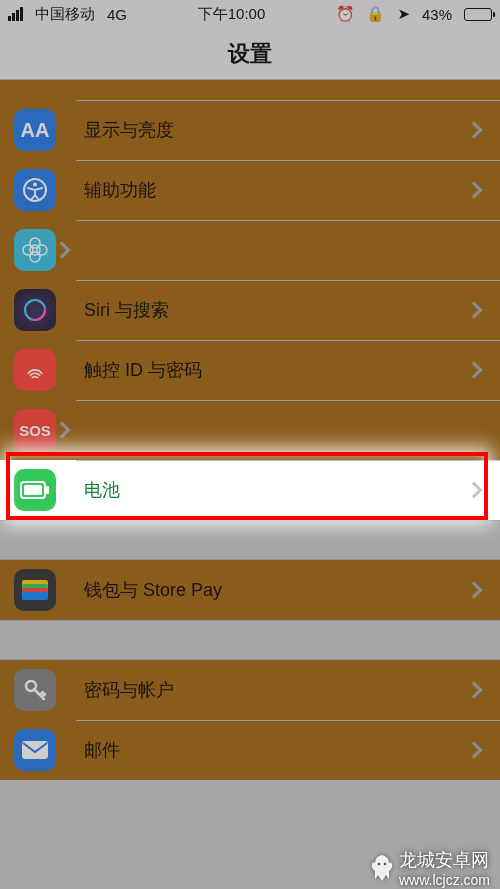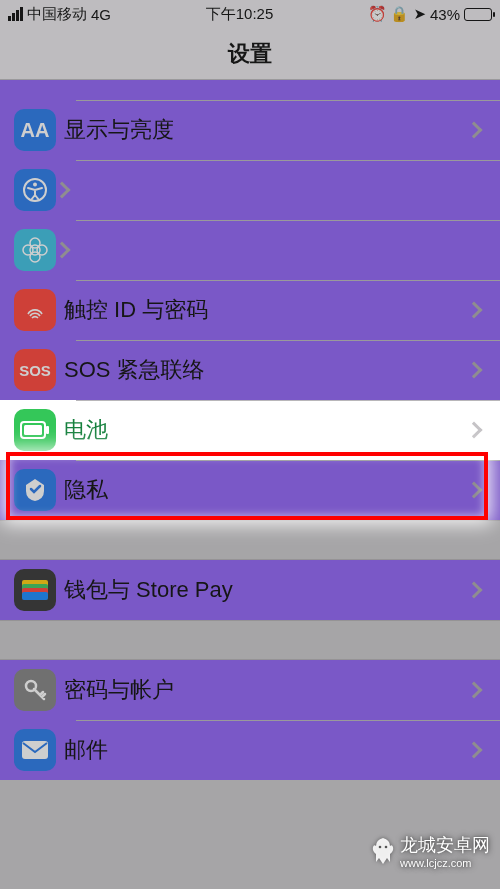--- a/index.html
+++ b/index.html
@@ -22,21 +22,21 @@
       height: 28px;
       display: flex;
       align-items: center;
       justify-content: space-between;
       padding: 0 8px;
       font-size: 15px;
       font-weight: 500;
       color: #000;
       background: #e9e7ea;
     }
-    .status-left, .status-right { display: flex; align-items: center; gap: 4px; }
+    .status-left, .status-right { display: flex; align-items: center; gap: 12px; }
     .status-center { font-size: 15px; }
     .signal-bars { display: inline-flex; align-items: flex-end; gap: 1px; }
     .signal-bars span { width: 3px; background: #000; }
     .signal-bars span:nth-child(1){height:5px;}
     .signal-bars span:nth-child(2){height:8px;}
     .signal-bars span:nth-child(3){height:11px;}
     .signal-bars span:nth-child(4){height:14px;}
     .battery {
       width: 28px; height: 13px; border: 1.5px solid #000; border-radius: 3px;
       position: relative; display: inline-block;
@@ -50,73 +50,73 @@
       align-items: center;
       justify-content: center;
       border-bottom: 1px solid #b8b6b9;
       font-size: 22px;
       font-weight: 600;
     }
     .list { background: #c8c6c9; }
     .group-gap { height: 40px; background: #c8c6c9; border-top: 1px solid #b0aeb1; border-bottom: 1px solid #b0aeb1; }
     .row {
       height: 60px;
-      background: #8b5cf6;
+      background: #a16207;
       display: flex;
       align-items: center;
       padding-left: 14px;
       position: relative;
     }
     .row.partial-top { height: 20px; border-bottom: none; }
     .row + .row::before {
       content:"";
       position:absolute;
       left: 76px; right:0; top:0;
       height:1px; background:#b8b6b9;
     }
     .group-first::before { display:none; }
     .icon-box {
       width: 42px; height: 42px; border-radius: 10px;
       display:flex; align-items:center; justify-content:center;
       flex-shrink:0;
       color:#fff;
     }
     .label {
-      margin-left: 8px;
-      font-size: 22px;
+      margin-left: 28px;
+      font-size: 18px;
       color: #000;
       flex: 1;
     }
     .chevron {
       width: 12px; height: 12px;
       border-top: 3px solid #a8a6a9;
       border-right: 3px solid #a8a6a9;
       transform: rotate(45deg);
       margin-right: 20px;
     }
     .highlight-box {
       position: absolute;
       border: 4px solid #ff0000;
       box-shadow: 0 0 18px 4px rgba(255,255,255,0.9), inset 0 0 10px rgba(255,255,255,0.6);
       z-index: 20;
       pointer-events: none;
     }
     .watermark {
       position: absolute;
-      bottom: 20px;
+      bottom: 1px;
       right: 10px;
       z-index: 30;
       color: #fff;
       font-size: 18px;
       text-shadow: 0 0 6px rgba(0,0,0,0.8), 0 0 2px #777;
       display:flex;
       align-items:center;
       gap:4px;
     }
-    .watermark .wm-sub { font-size: 11px; display:block; }
+    .watermark .wm-sub { font-size: 14px; display:block; }
     .watermark svg { filter: drop-shadow(0 0 2px rgba(0,0,0,0.5)); }
     .aa-text{font-size:20px;font-weight:700;}
     .sos-text{font-size:15px;font-weight:800;}
     .row.highlighted { background:#ffffff; z-index:10; position:relative; }
     .row.highlighted .label{color:#15803d;}
     .row.highlighted .chevron{border-color:#c5c3c6;}
   </style>
 </head>
 <body>
 
@@ -124,21 +124,21 @@
   <div class="status-left">
     <span class="signal-bars">
         <span></span>
         <span></span>
         <span></span>
         <span></span>
       </span>
     <span>中国移动</span>
     <span>4G</span>
   </div>
-  <div class="status-center">下午10:25</div>
+  <div class="status-center">下午10:00</div>
   <div class="status-right">
     <span>⏰</span>
     <span>🔒</span>
     <span>➤</span>
     <span>43%</span>
     <span class="battery"><span class="battery-fill"></span></span>
   </div>
 </div>
 
 <div class="nav-header">设置</div>
@@ -156,83 +156,83 @@
   </div>
 
   <div class="row">
     <div class="icon-box" style="background:#1e73e8;">
       <svg width="26" height="26" viewBox="0 0 26 26">
           <circle cx="13" cy="13" r="11" fill="none" stroke="#fff" stroke-width="2"></circle>
           <circle cx="13" cy="7.5" r="2" fill="#fff"></circle>
           <path d="M6 11 L13 13 L20 11 M13 13 L13 18 M13 18 L9 23 M13 18 L17 23" stroke="#fff" stroke-width="2" fill="none" stroke-linecap="round"></path>
         </svg>
     </div>
+    <span class="label">辅助功能</span>
     <span class="chevron"></span>
   </div>
 
   <div class="row">
     <div class="icon-box" style="background:#34bde0;">
       <svg width="28" height="28" viewBox="0 0 28 28">
           <g stroke="#fff" stroke-width="1.5" fill="none">
             <circle cx="14" cy="14" r="5"></circle>
             <circle cx="14" cy="7" r="5"></circle>
             <circle cx="14" cy="21" r="5"></circle>
             <circle cx="7" cy="14" r="5"></circle>
             <circle cx="21" cy="14" r="5"></circle>
           </g>
         </svg>
     </div>
     <span class="chevron"></span>
   </div>
 
+  <div class="row">
+    <div class="icon-box" style="background:radial-gradient(circle,#3a2a5a,#1a1028);">
+      <svg width="30" height="30" viewBox="0 0 30 30">
+          <circle cx="15" cy="15" r="10" fill="none" stroke="#3ad0ff" stroke-width="2"></circle>
+          <circle cx="15" cy="15" r="10" fill="none" stroke="#ff4dd2" stroke-width="2" stroke-dasharray="20 40"></circle>
+        </svg>
+    </div>
+    <span class="label">Siri 与搜索</span>
+    <span class="chevron"></span>
+  </div>
 
   <div class="row">
     <div class="icon-box" style="background:#ff3b30;">
       <svg width="28" height="28" viewBox="0 0 28 28">
           <g fill="none" stroke="#fff" stroke-width="1.6">
             <path d="M7 18 A8 8 0 0 1 21 18"></path>
             <path d="M9 20 A6 6 0 0 1 19 20"></path>
             <path d="M11 22 A4 4 0 0 1 17 22"></path>
           </g>
         </svg>
     </div>
     <span class="label">触控 ID 与密码</span>
     <span class="chevron"></span>
   </div>
 
   <div class="row">
     <div class="icon-box" style="background:#ff3b30;">
         <span class="sos-text">SOS</span>
       </div>
-    <span class="label">SOS 紧急联络</span>
     <span class="chevron"></span>
   </div>
 
   <div class="row highlighted">
     <div class="icon-box" style="background:#34c759;">
       <svg width="30" height="18" viewBox="0 0 30 18">
           <rect x="1" y="1" width="24" height="16" rx="3" fill="none" stroke="#fff" stroke-width="2"></rect>
           <rect x="26" y="5" width="3" height="8" rx="1" fill="#fff"></rect>
           <rect x="4" y="4" width="18" height="10" rx="1.5" fill="#fff"></rect>
         </svg>
     </div>
     <span class="label">电池</span>
     <span class="chevron"></span>
   </div>
 
-  <div class="row">
-    <div class="icon-box" style="background:#1e73e8;">
-      <svg width="26" height="26" viewBox="0 0 26 26">
-          <path d="M13 2 L13 24 M4 8 L13 2 L22 8 L22 14 Q22 22 13 24 Q4 22 4 14 Z" fill="#fff"></path>
-          <path d="M9 12 L12 15 L18 9" stroke="#1e73e8" stroke-width="2.5" fill="none" stroke-linecap="round"></path>
-        </svg>
-    </div>
-    <span class="label">隐私</span>
-    <span class="chevron"></span>
-  </div>
 
   <div class="group-gap"></div>
 
 
   <div class="row">
     <div class="icon-box" style="background:#2b2b2b;">
       <svg width="30" height="24" viewBox="0 0 30 24">
           <rect x="2" y="4" width="26" height="18" rx="2" fill="#4a4a4a"></rect>
           <rect x="2" y="2" width="26" height="8" rx="2" fill="#ffcc00"></rect>
           <rect x="2" y="6" width="26" height="8" rx="2" fill="#34c759"></rect>

